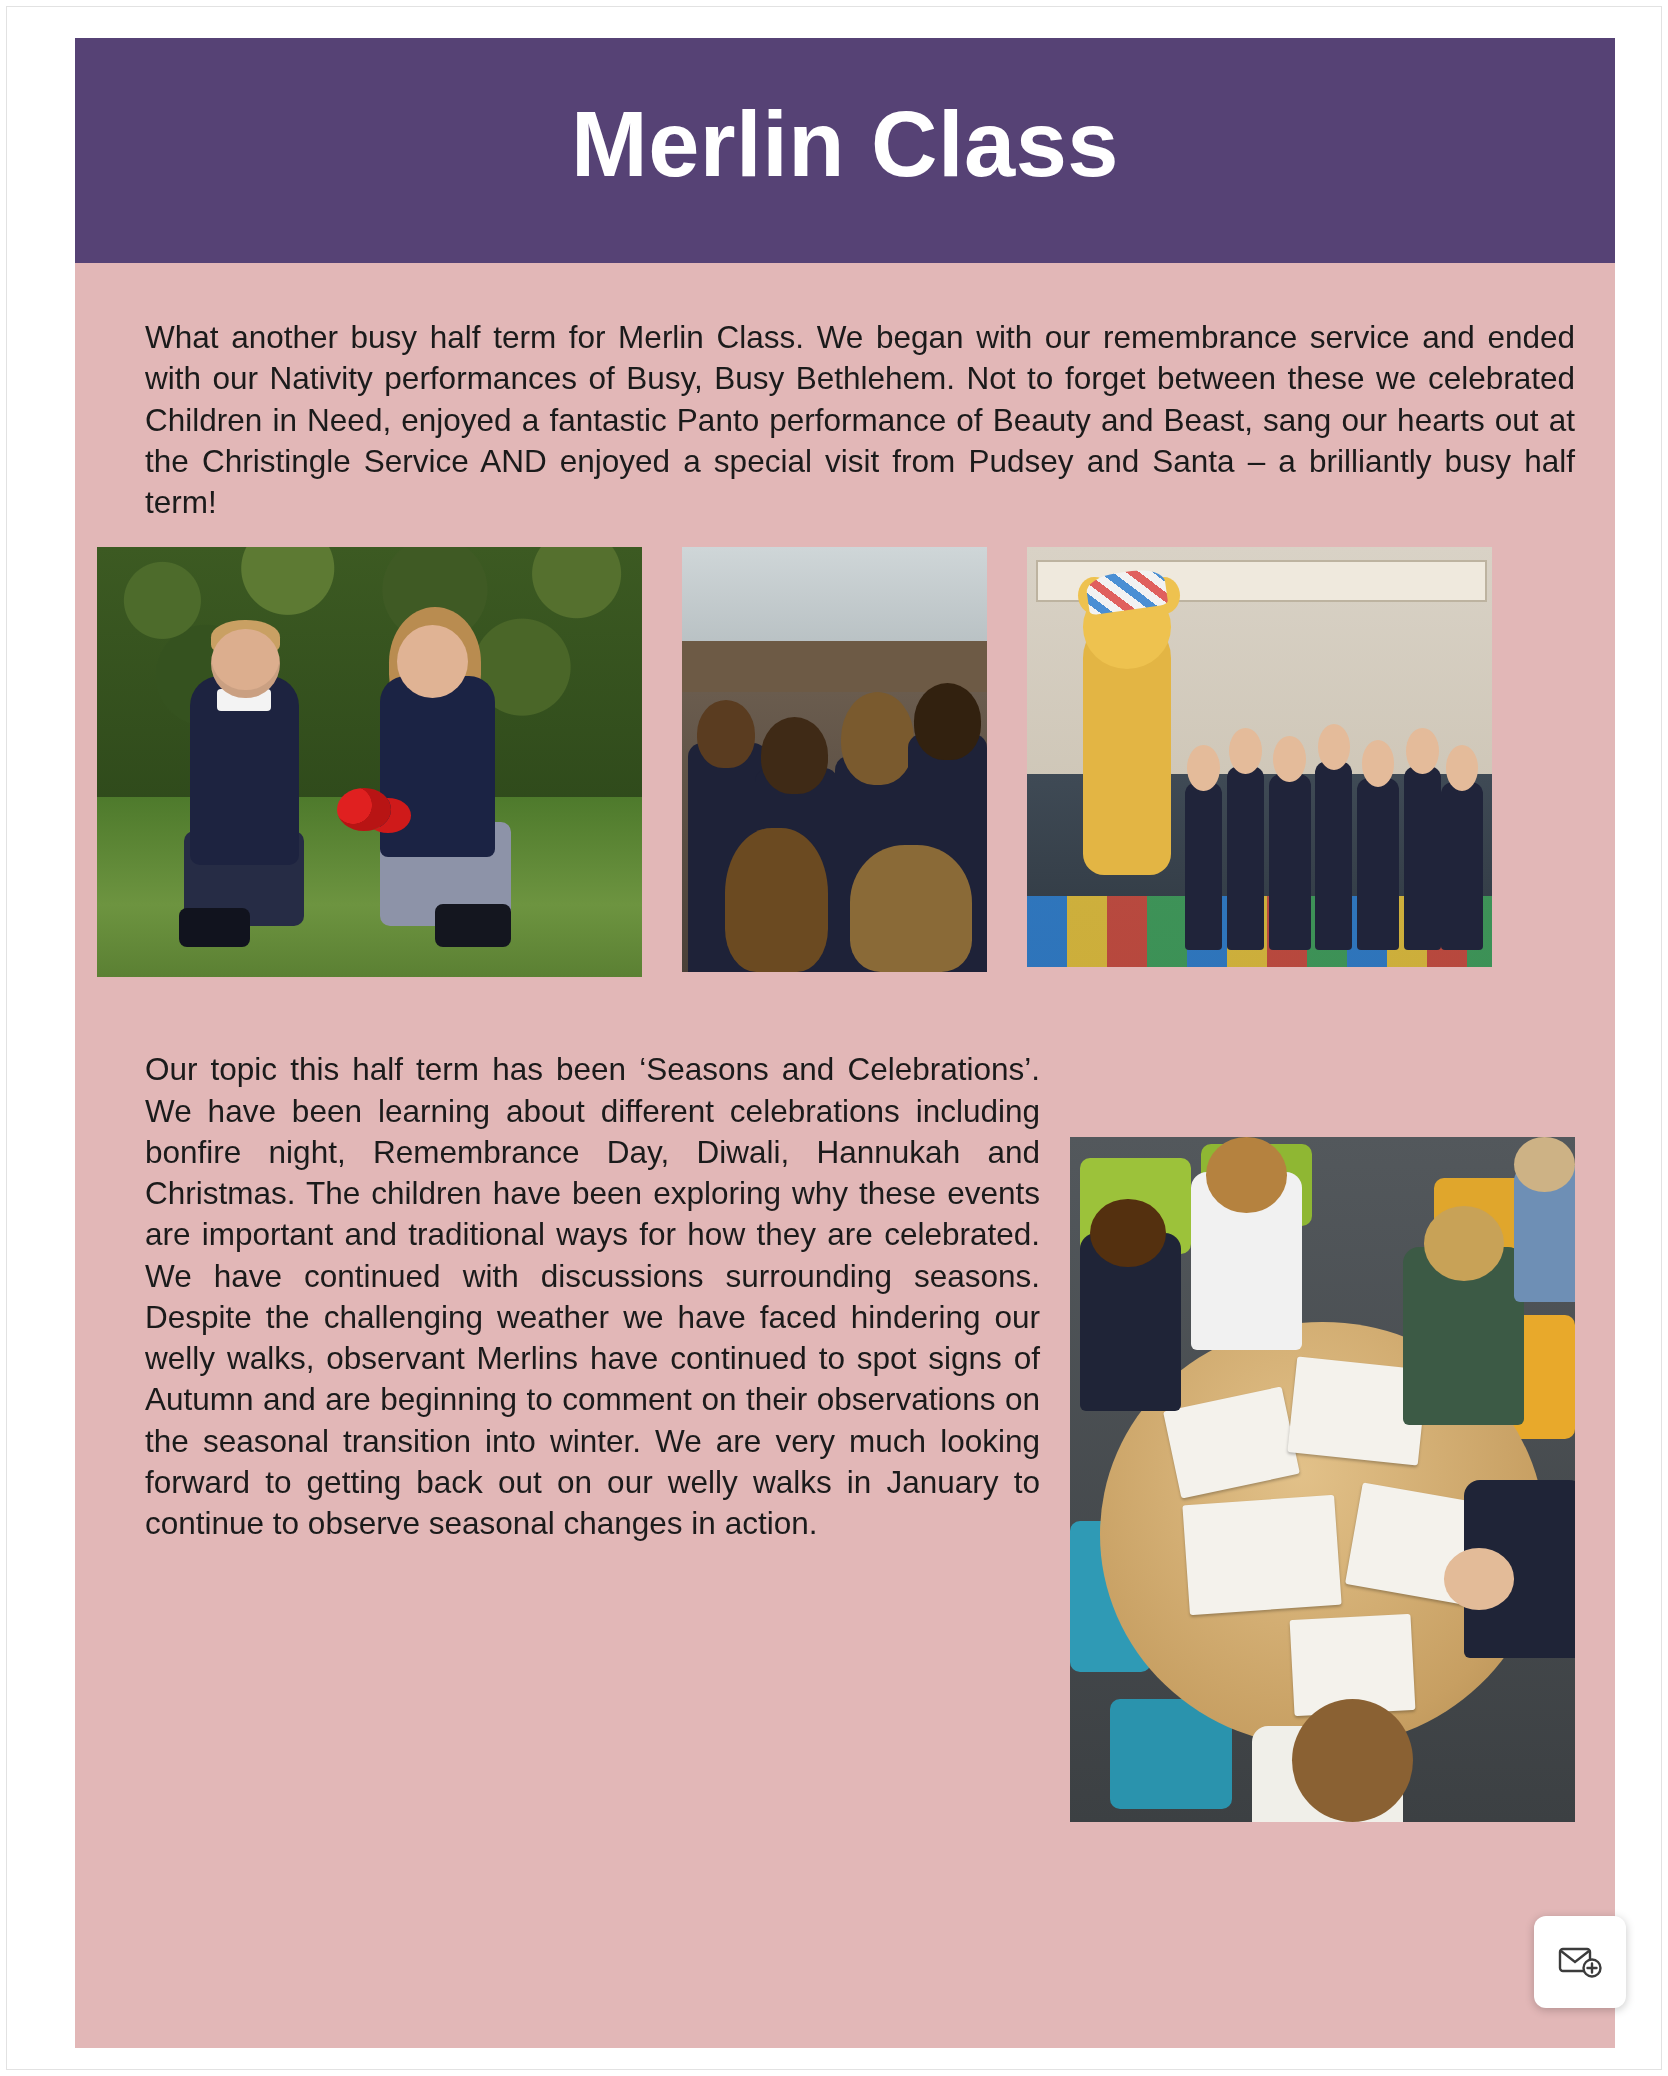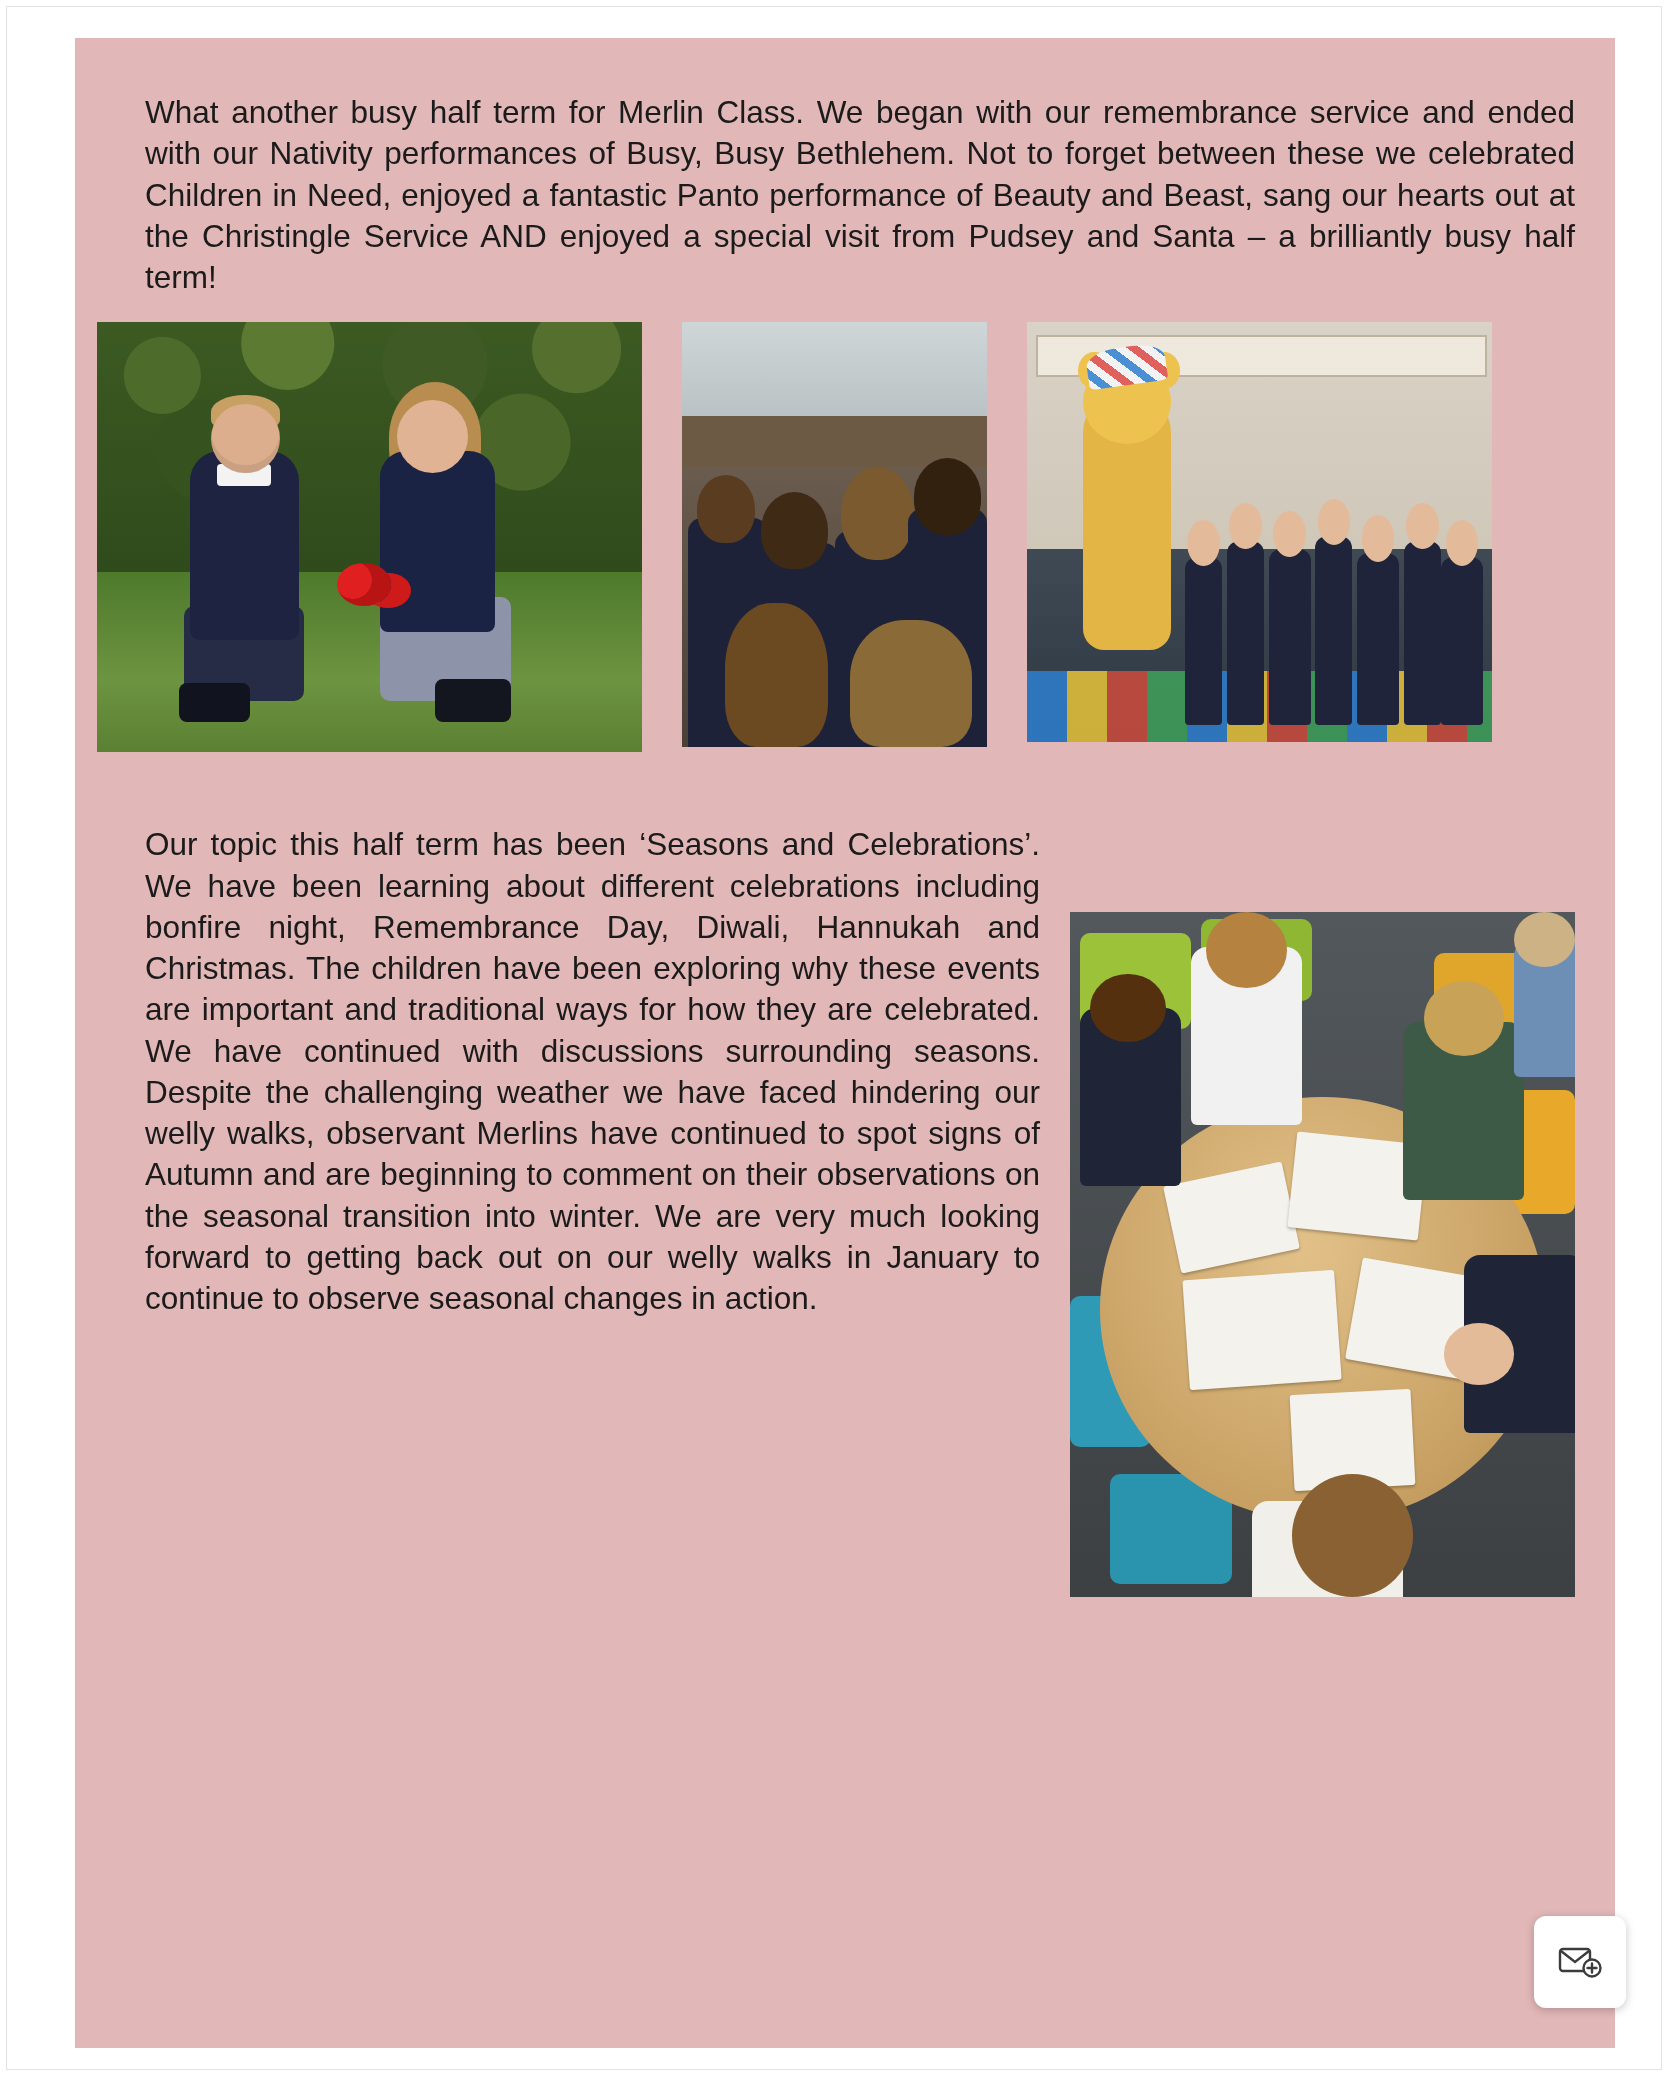--- a/index.html
+++ b/index.html
@@ -275,20 +275,23 @@
   .fab svg { display: block; }
 </style>
 </head>
 <body>
 
 <div id="page">
   <div class="page-frame"></div>
 
   <div class="doc">
 
+    <div class="title-bar">
+      <h1>Merlin Class</h1>
+    </div>
 
     <div class="body-wrap">
       <p class="para intro">What another busy half term for Merlin Class. We began with our remembrance service and ended with our Nativity performances of Busy, Busy Bethlehem. Not to forget between these we celebrated Children in Need, enjoyed a fantastic Panto performance of Beauty and Beast, sang our hearts out at the Christingle Service AND enjoyed a special visit from Pudsey and Santa – a brilliantly busy half term!</p>
     </div>
 
     <div class="photo-row">
 
       <div class="photo ph1">
         <div class="p1-hedge"></div>
         <div class="p1-grass"></div>

